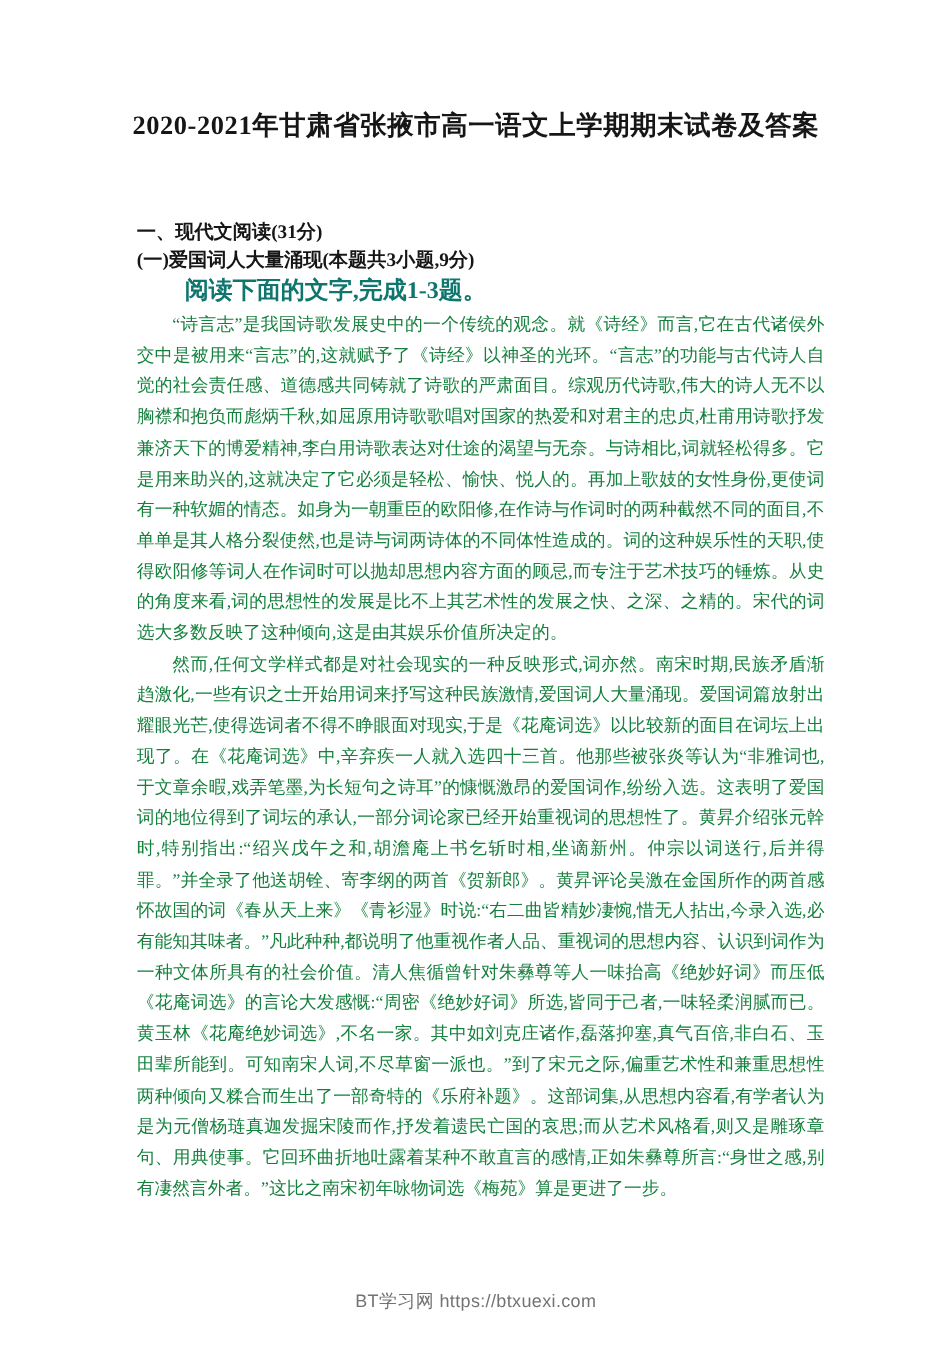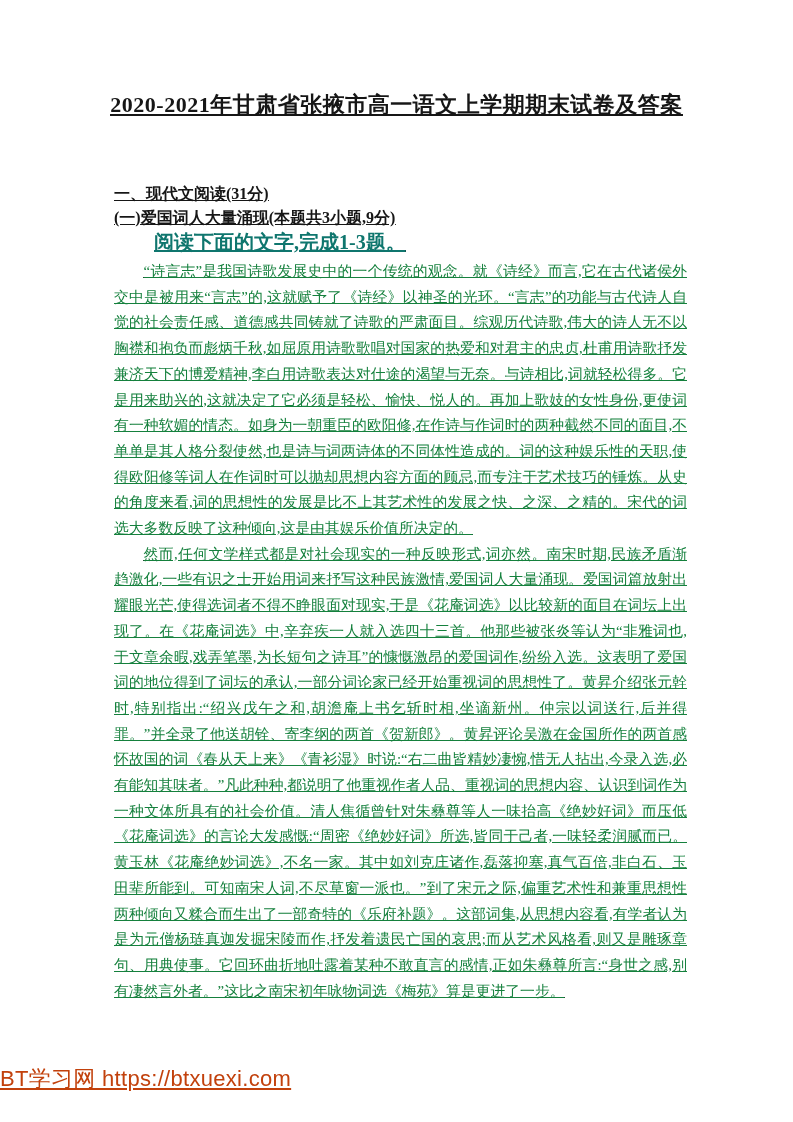--- a/index.html
+++ b/index.html
@@ -1,15 +1,15 @@
 <!DOCTYPE html>
 <html><head>
 <meta charset="utf-8">
 <style>
-  * { margin: 0; padding: 0; box-sizing: border-box; text-decoration: underline; }
+  * { margin: 0; padding: 0; box-sizing: border-box; }
   html, body { background: #ffffff; }
   body {
     width: 793px;
     height: 1122px;
     font-family: "Liberation Serif", "DejaVu Serif", serif;
     color: #1f1f1f;
     overflow: hidden;
   }
   .page {
     position: relative;
@@ -56,23 +56,24 @@
     text-align: justify;
     text-justify: inter-ideograph;
     text-indent: 2em;
     color: #15803d;
   }
   .footer {
     position: absolute;
     left: 0;
     bottom: 28px;
     width: 100%;
+    text-align: center;
     font-family: "Liberation Sans", "DejaVu Sans", sans-serif;
-    font-size: 22px;
-    color: #c2410c;
+    font-size: 15px;
+    color: #737373;
     letter-spacing: 0.3px;
   }
 </style>
 </head>
 <body>
 
 <div class="page">
 
   <h1 class="doc-title">2020-2021年甘肃省张掖市高一语文上学期期末试卷及答案</h1>
 

